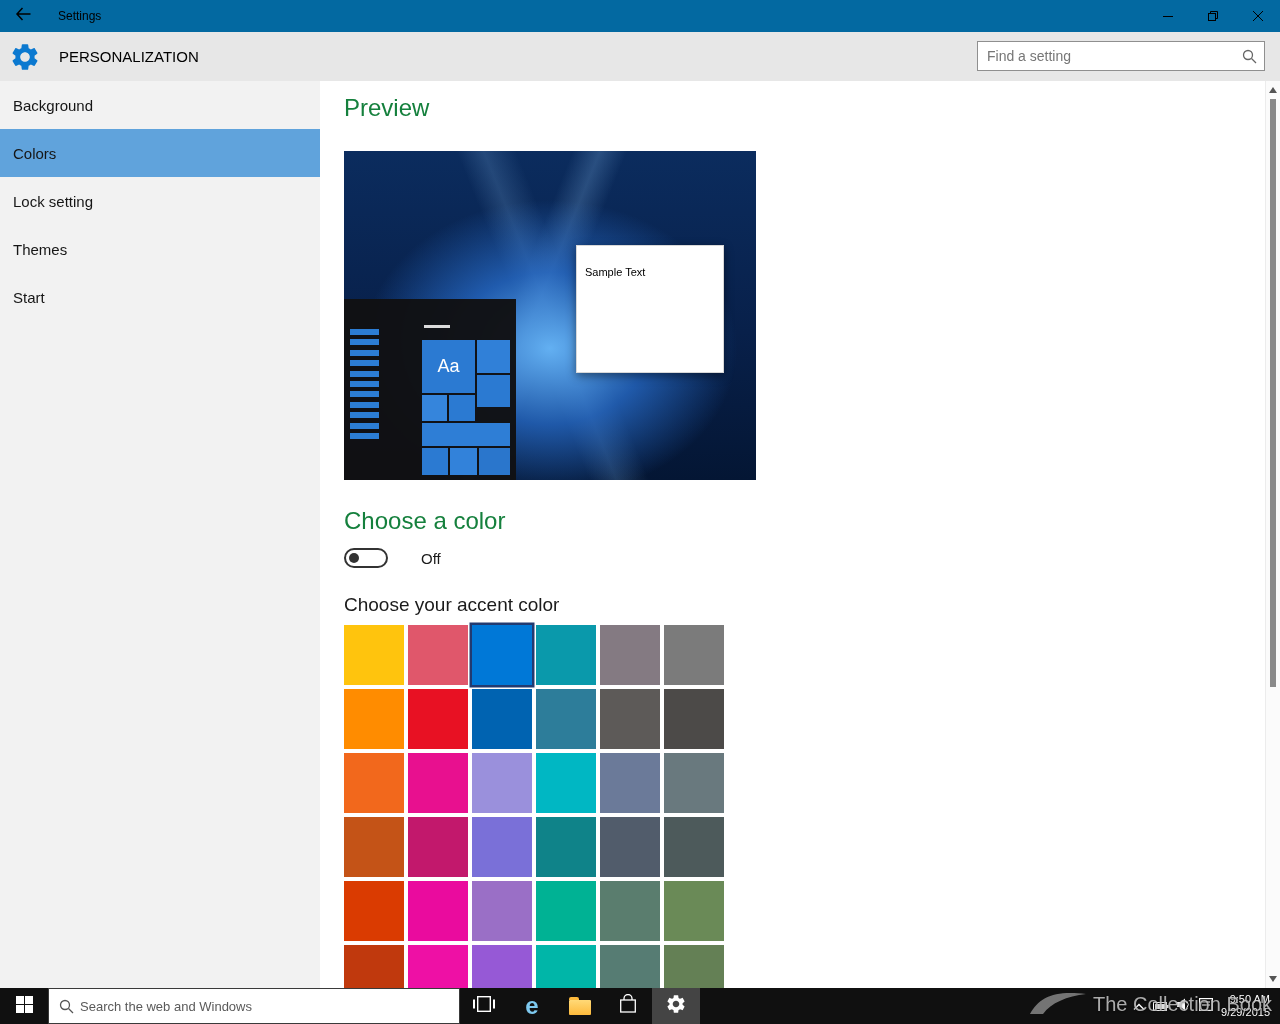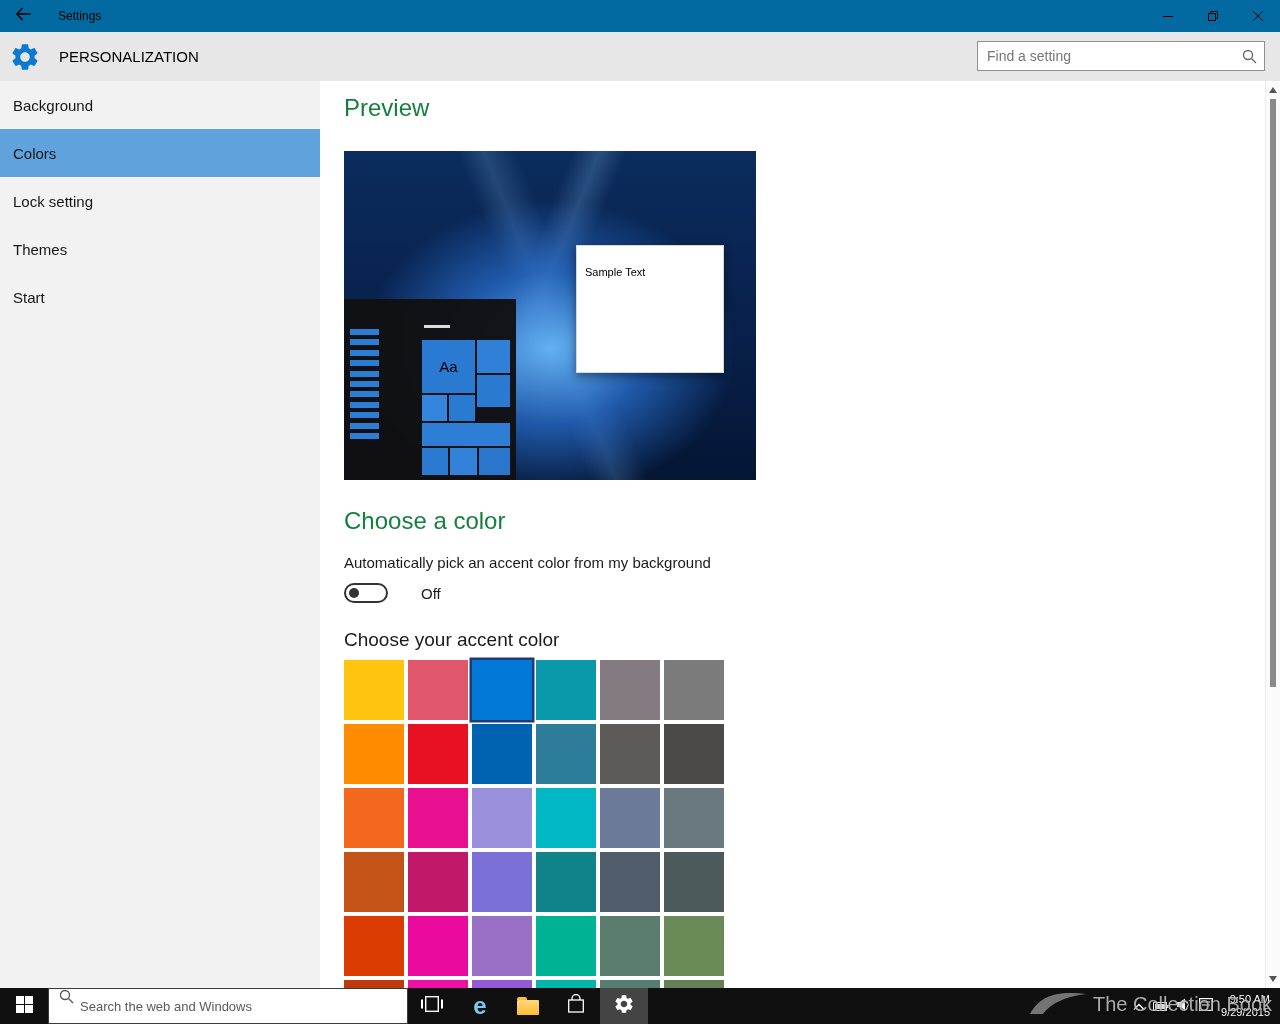--- a/index.html
+++ b/index.html
@@ -36,42 +36,42 @@
       radial-gradient(ellipse 240px 190px at 50% 60%, #63b0f2 0%, rgba(40,110,205,.75) 40%, rgba(12,45,100,0) 78%),
       linear-gradient(112deg, rgba(0,0,0,0) 42%, rgba(150,205,255,.22) 47%, rgba(0,0,0,0) 52%),
       linear-gradient(68deg, rgba(0,0,0,0) 45%, rgba(150,205,255,.18) 50%, rgba(0,0,0,0) 56%),
       linear-gradient(180deg,#0b2c5e 0%,#08204a 55%,#041634 100%);
   }
   .start-menu{position:absolute;left:0;bottom:0;width:172px;height:181px;background:rgba(17,17,19,.97)}
   .app-list{position:absolute;left:6px;top:30px;width:29px;height:114px;
     background:repeating-linear-gradient(to bottom,#2c7dd4 0 6px,transparent 6px 10.4px)}
   .group-dash{position:absolute;left:80px;top:26px;width:26px;height:3px;background:rgba(255,255,255,.85)}
   .tile{position:absolute;background:#2b7ad2}
-  .tile-aa{display:flex;align-items:center;justify-content:center;color:#000000;font-size:15px}
+  .tile-aa{display:flex;align-items:center;justify-content:center;color:#ffffff;font-size:18px}
   .sample-window{position:absolute;left:232px;top:94px;width:148px;height:128px;background:#fff;border:1px solid #d8d8d8;
     box-shadow:0 3px 9px rgba(0,0,0,.45);box-sizing:border-box;padding:20px 0 0 8px;font-size:11px;color:#000}
   
   .auto-label{margin-top:18px;font-size:15px}
   .toggle-row{margin-top:12px;display:flex;align-items:center;gap:33px}
   .toggle{width:40px;height:16px;border:2px solid #333;border-radius:11px;position:relative}
   .knob{position:absolute;left:3px;top:3px;width:10px;height:10px;border-radius:50%;background:#333}
   .toggle-label{font-size:15px}
   .accent-label{margin-top:26px;font-size:19px}
   .accent-grid{margin-top:9px;width:380px;display:flex;flex-wrap:wrap;gap:4px}
   .swatch{width:60px;height:60px}
   .swatch.selected{box-shadow:0 0 0 2.5px #223a70}
   
   .scrollbar{position:absolute;right:0;top:0;bottom:0;width:14px;background:#fbfbfb;border-left:1px solid #ececec}
   .sb-up{position:absolute;top:6px;left:3px;width:0;height:0;border-left:4px solid transparent;border-right:4px solid transparent;border-bottom:6px solid #555}
   .sb-down{position:absolute;bottom:6px;left:3px;width:0;height:0;border-left:4px solid transparent;border-right:4px solid transparent;border-top:6px solid #555}
   .sb-thumb{position:absolute;top:18px;left:4px;width:6px;height:588px;background:#8a8a8a}
   
   .taskbar{position:absolute;bottom:0;left:0;right:0;height:36px;background:#101010;display:flex;align-items:stretch;z-index:40}
   .tb-start{width:48px;display:flex;align-items:center;justify-content:center}
-  .tb-search{width:360px;background:#fff;display:flex;box-sizing:border-box;border:1px solid #3a3a3a}
+  .tb-search{width:412px;background:#fff;display:flex;align-items:center;box-sizing:border-box;border:1px solid #3a3a3a}
   .tb-search .mag{margin:0 4px 0 10px;display:flex}
   .tb-search input{border:0;outline:0;font-size:13px;color:#4a4a4a;flex:1;font-family:inherit;background:transparent}
   .tb-search input::placeholder{color:#5a5a5a}
   .tb-app{width:48px;display:flex;align-items:center;justify-content:center}
   .tb-app.active{background:rgba(255,255,255,.22)}
   .edge-glyph{font-size:24px;line-height:24px;color:#7ec9ef;font-weight:bold}
   .folder-icon{width:22px;height:15px;background:linear-gradient(#ffd977,#fdba3c);border-radius:1px;position:relative;margin-top:3px}
   .folder-icon::before{content:"";position:absolute;top:-3px;left:0;width:10px;height:3px;background:#fdba3c;border-radius:2px 2px 0 0}
   .tray{margin-left:auto;display:flex;align-items:center;gap:8px;padding-right:10px}
   .clock{text-align:right;color:#fff;font-size:11px;line-height:13px}
@@ -156,21 +156,20 @@
         <div class="tile" style="left:106px;top:149px;width:27px;height:27px;background:#3282da"></div>
         <div class="tile" style="left:135px;top:149px;width:31px;height:27px;background:#2a76cc"></div>
       </div>
       <div class="sample-window">
         <span>Sample Text</span>
       </div>
     </div>
 
     <h1 class="h-section h-choose">Choose a color</h1>
 
-    <div class="auto-label">Automatically pick an accent color from my background</div>
 
     <div class="toggle-row">
       <div class="toggle">
         <div class="knob"></div>
       </div>
       <span class="toggle-label">Off</span>
     </div>
 
     <div class="accent-label">Choose your accent color</div>
 

